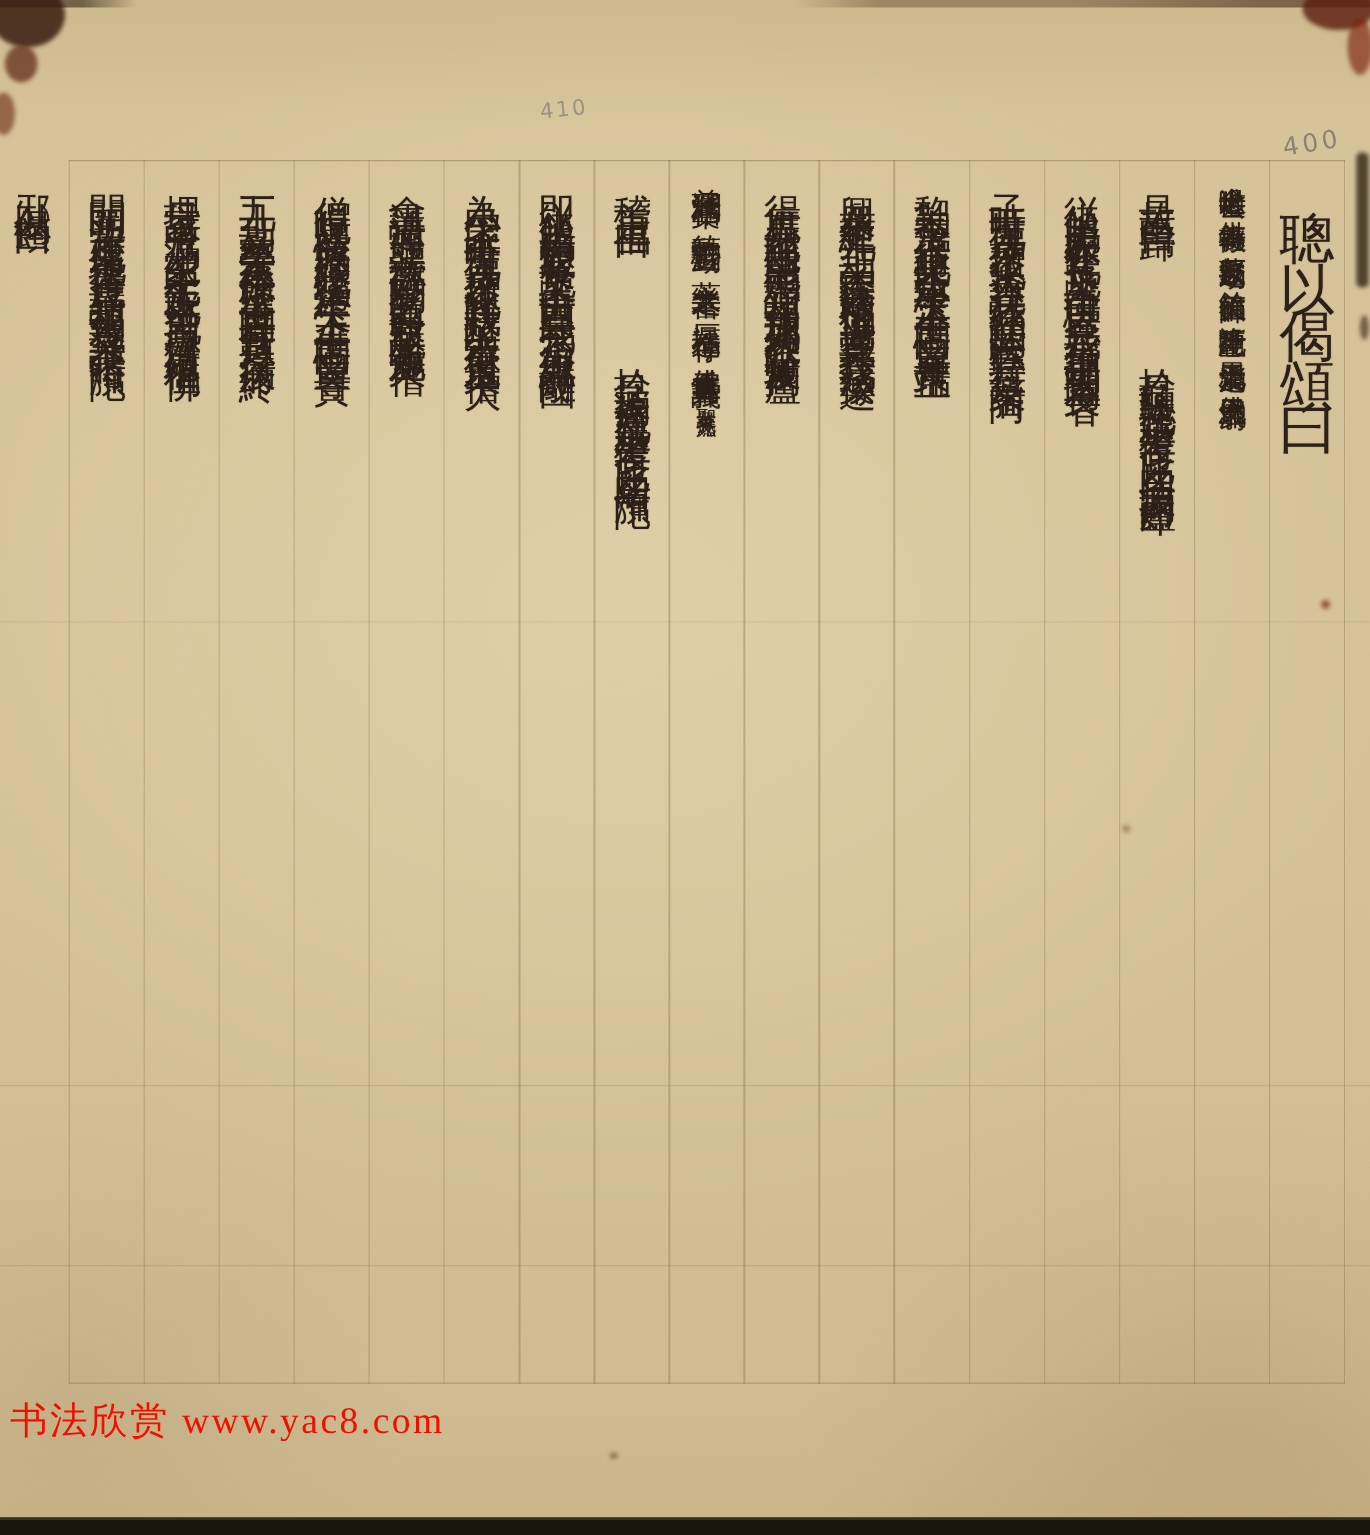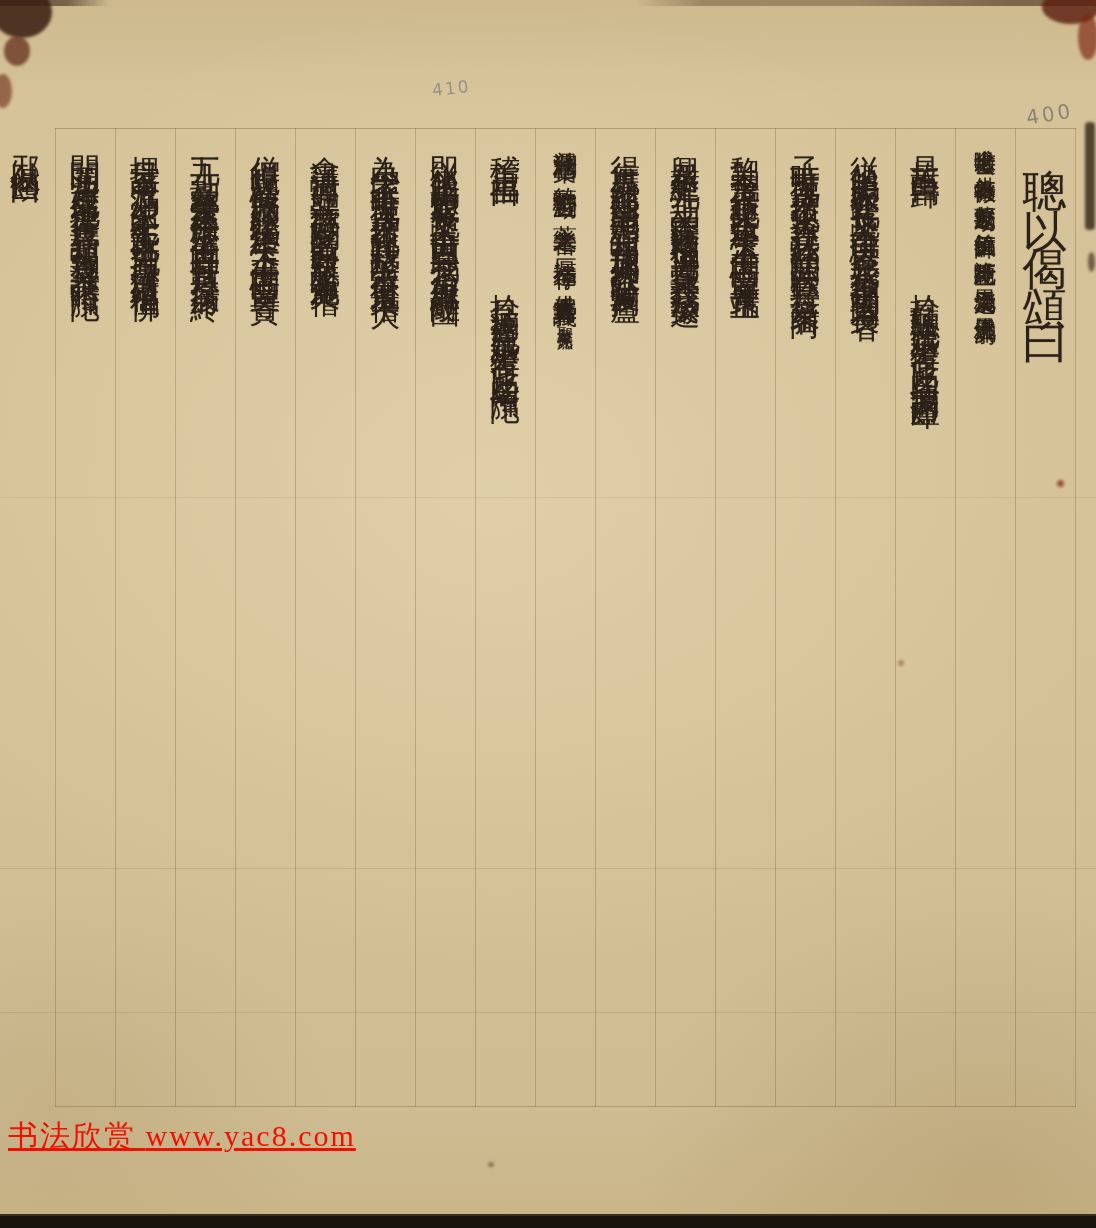--- a/index.html
+++ b/index.html
@@ -93,19 +93,19 @@
   <div class="blot b2"></div>
   <div class="blot b3"></div>
   <div class="blot b4"></div>
   <div class="blot b5"></div>
   <div class="blot b6"></div>
   <div class="blot b7"></div>
   <div class="blot b8"></div>
   <div class="blot b9"></div>
   <div class="blot b10"></div>
 
-  <div class="watermark" style="color: rgb(240, 16, 0); text-decoration: underline;">
+  <div class="watermark" style="color: rgb(240, 16, 0);">
     <span>书法欣赏</span>
     <span>www.yac8.com</span>
   </div>
 
   <div class="bstrip"></div>
 </div>
 
 </body></html>

